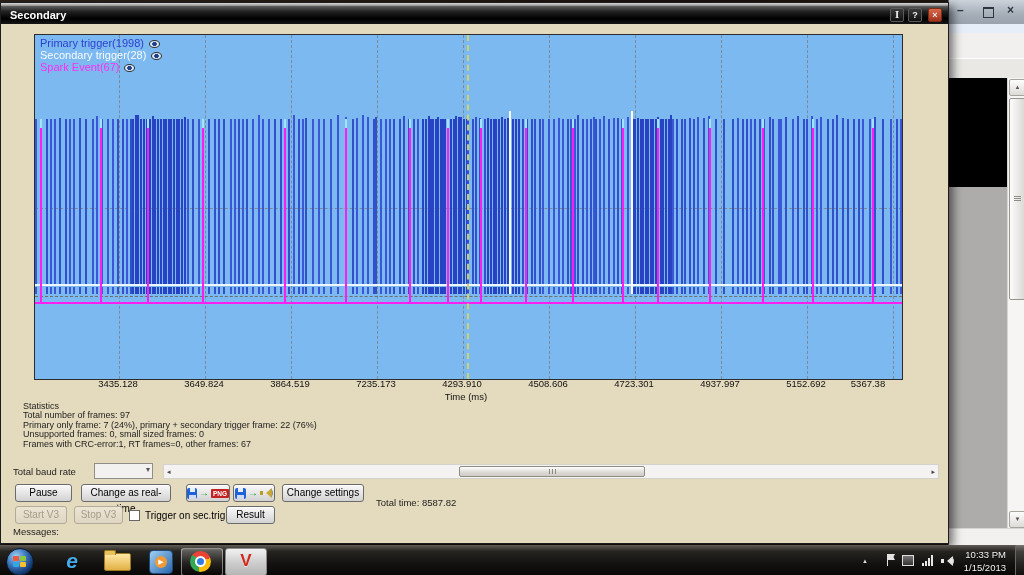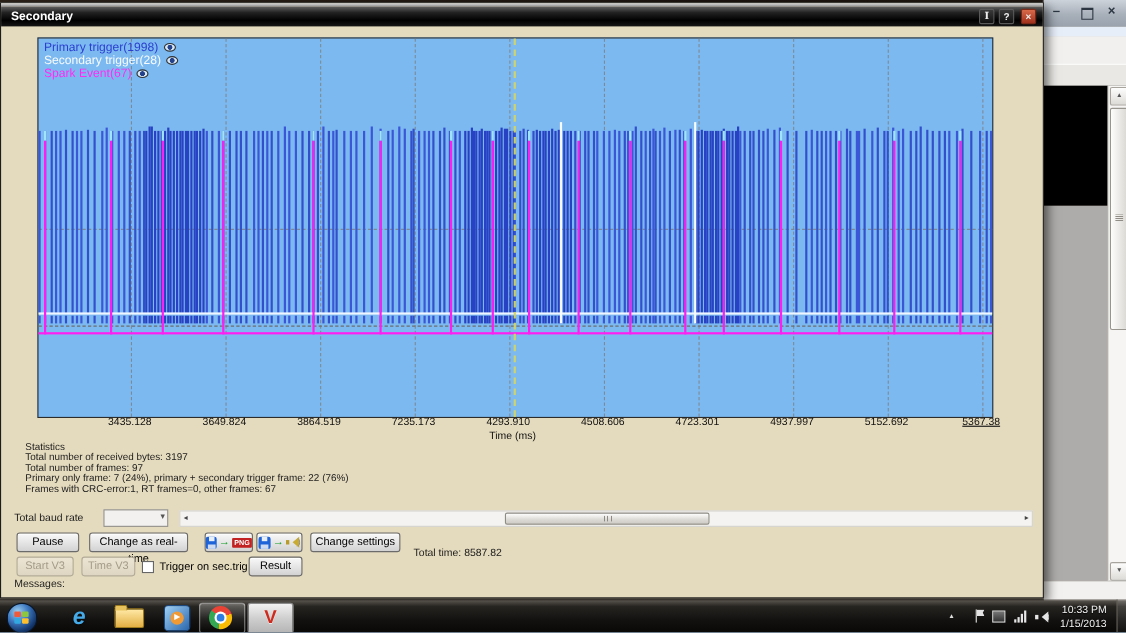--- a/index.html
+++ b/index.html
@@ -641,29 +641,29 @@
     <div id="ticksrow">
         <div class="ticklab" style="left: 54px;">3435.128</div>
         <div class="ticklab" style="left: 140px;">3649.824</div>
         <div class="ticklab" style="left: 226px;">3864.519</div>
         <div class="ticklab" style="left: 312px;">7235.173</div>
         <div class="ticklab" style="left: 398px;">4293.910</div>
         <div class="ticklab" style="left: 484px;">4508.606</div>
         <div class="ticklab" style="left: 570px;">4723.301</div>
         <div class="ticklab" style="left: 656px;">4937.997</div>
         <div class="ticklab" style="left: 742px;">5152.692</div>
-        <div class="ticklab" style="left: 828px; text-decoration: underline;">5367.38</div>
+        <div class="ticklab" style="left: 804px;">5367.38</div>
       </div>
     <div id="axistitle">Time (ms)</div>
 
     <div id="stats">
         <div>Statistics</div>
-        <div>Total number of received bytes: 3197</div>
         <div>Total number of frames: 97</div>
         <div>Primary only frame: 7 (24%), primary + secondary trigger frame: 22 (76%)</div>
+        <div>Unsupported frames: 0, small sized frames: 0</div>
         <div>Frames with CRC-error:1, RT frames=0, other frames: 67</div>
       </div>
 
     <div id="baudlabel">Total baud rate</div>
     <div id="bauddd">
       <span class="val"></span>
       <span class="arrow">▾</span>
     </div>
     <div id="hsb">
       <span class="sarr" style="left:3px">◂</span>
@@ -686,21 +686,21 @@
       <span class="spk">
           <span class="box"></span>
           <span class="cone"></span>
           <span class="wave"></span>
         </span>
     </div>
     <div class="w7btn" style="left:281px;top:481px;width:82px">Change settings</div>
     <div id="totaltime">Total time: 8587.82</div>
 
     <div class="w7btn dis" style="left:14px;top:503px;width:52px">Start V3</div>
-    <div class="w7btn dis" style="left:73px;top:503px;width:49px">Time V3</div>
+    <div class="w7btn dis" style="left:73px;top:503px;width:49px">Stop V3</div>
     <span class="cb"></span>
     <span id="cblabel">Trigger on sec.trig</span>
     <div class="w7btn" style="left:225px;top:503px;width:49px">Result</div>
 
     <div id="messages">Messages:</div>
   </div>
 
   <div id="taskbar">
     <div class="orb">
       <span class="orbflag">

